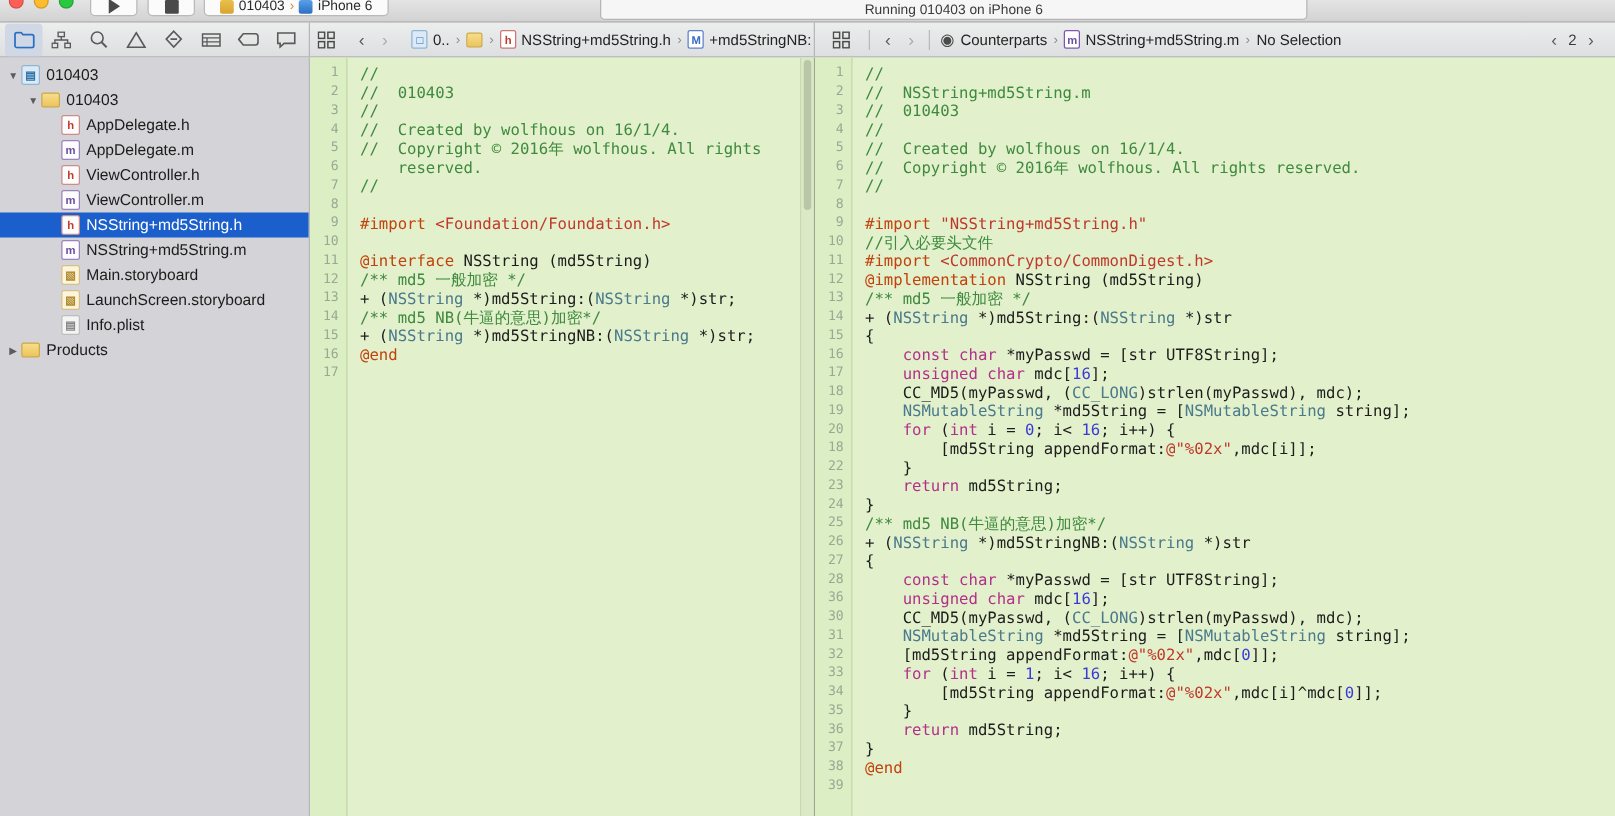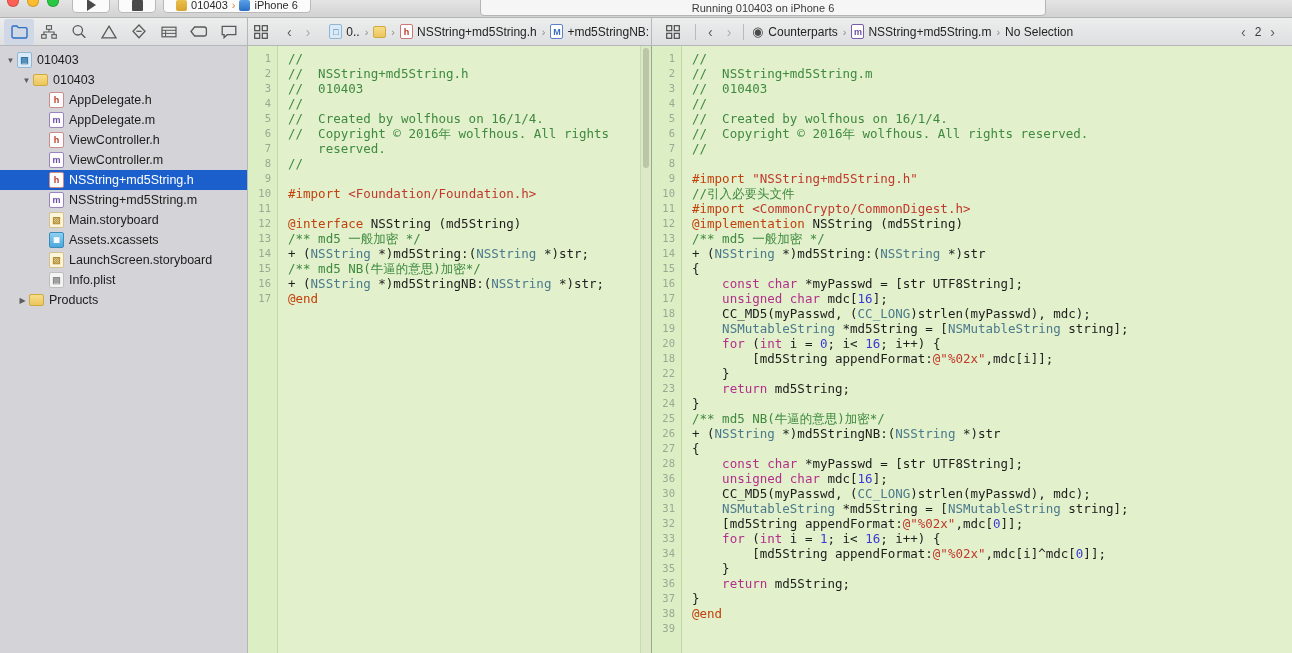--- a/index.html
+++ b/index.html
@@ -321,34 +321,29 @@
           <span class="rowicon ri-m">m</span>
           <span>NSString+md5String.m</span>
         </div>
         <div class="row" style="padding-left: 36px;">
           <span class="tri"></span>
           <span class="rowicon ri-sb">▧</span>
           <span>Main.storyboard</span>
         </div>
         <div class="row" style="padding-left: 36px;">
           <span class="tri"></span>
-          <span class="rowicon ri-xc">▦</span>
-          <span>Assets.xcassets</span>
-        </div>
-        <div class="row" style="padding-left: 36px;">
-          <span class="tri"></span>
           <span class="rowicon ri-sb">▧</span>
           <span>LaunchScreen.storyboard</span>
         </div>
         <div class="row" style="padding-left: 36px;">
           <span class="tri"></span>
           <span class="rowicon ri-plist">▤</span>
           <span>Info.plist</span>
         </div>
-        <div class="row" style="padding-left: 16px;">
+        <div class="row" style="padding-left: 4px;">
           <span class="tri closed"></span>
           <span class="rowicon ri-folder"></span>
           <span>Products</span>
         </div>
       </div>
 
     <div class="editors">
       <div class="editor left">
         <div class="codewrap">
           <div class="gutter" id="gutter-left">
@@ -363,21 +358,21 @@
               <div>9</div>
               <div>10</div>
               <div>11</div>
               <div>12</div>
               <div>13</div>
               <div>14</div>
               <div>15</div>
               <div>16</div>
               <div>17</div>
             </div>
-          <div class="code" id="code-left"><div><span class="c">//</span></div><div><span class="c">//  NSString+md5String.h</span></div><div><span class="c">//  010403</span></div><div><span class="c">//</span></div><div><span class="c">//  Created by wolfhous on 16/1/4.</span></div><div class="tall"><span class="c">//  Copyright © 2016年 wolfhous. All rights
+          <div class="code" id="code-left"><div><span class="c">//</span></div><div><span class="c">//  010403</span></div><div><span class="c">//</span></div><div><span class="c">//  Created by wolfhous on 16/1/4.</span></div><div class="tall"><span class="c">//  Copyright © 2016年 wolfhous. All rights
     reserved.</span></div><div><span class="c">//</span></div><div><span class="pl"></span></div><div><span class="pre">#import </span><span class="str">&lt;Foundation/Foundation.h&gt;</span></div><div><span class="pl"></span></div><div><span class="pre">@interface </span><span class="pl">NSString </span><span class="pl">(md5String)</span></div><div><span class="c">/** md5 一般加密 */</span></div><div><span class="pl">+ (</span><span class="ty">NSString</span><span class="pl"> *)md5String:(</span><span class="ty">NSString</span><span class="pl"> *)str;</span></div><div><span class="c">/** md5 NB(牛逼的意思)加密*/</span></div><div><span class="pl">+ (</span><span class="ty">NSString</span><span class="pl"> *)md5StringNB:(</span><span class="ty">NSString</span><span class="pl"> *)str;</span></div><div><span class="pre">@end</span></div><div><span class="pl"></span></div></div>
           <div class="scroller">
             <div class="thumb"></div>
           </div>
         </div>
       </div>
 
       <div class="editor right">
         <div class="codewrap">
           <div class="gutter" id="gutter-right">

